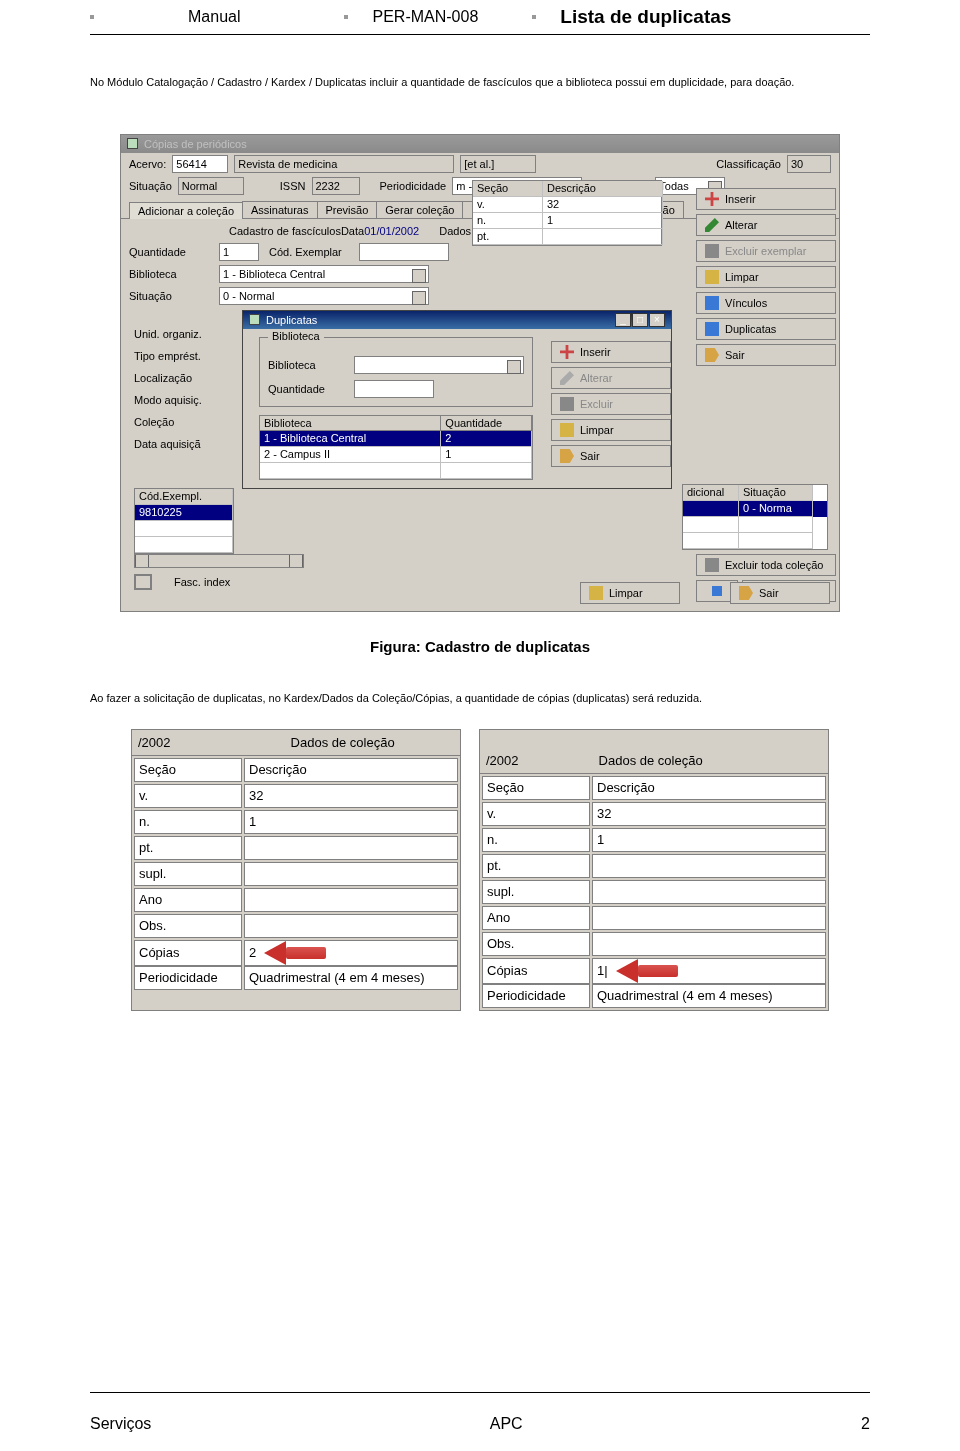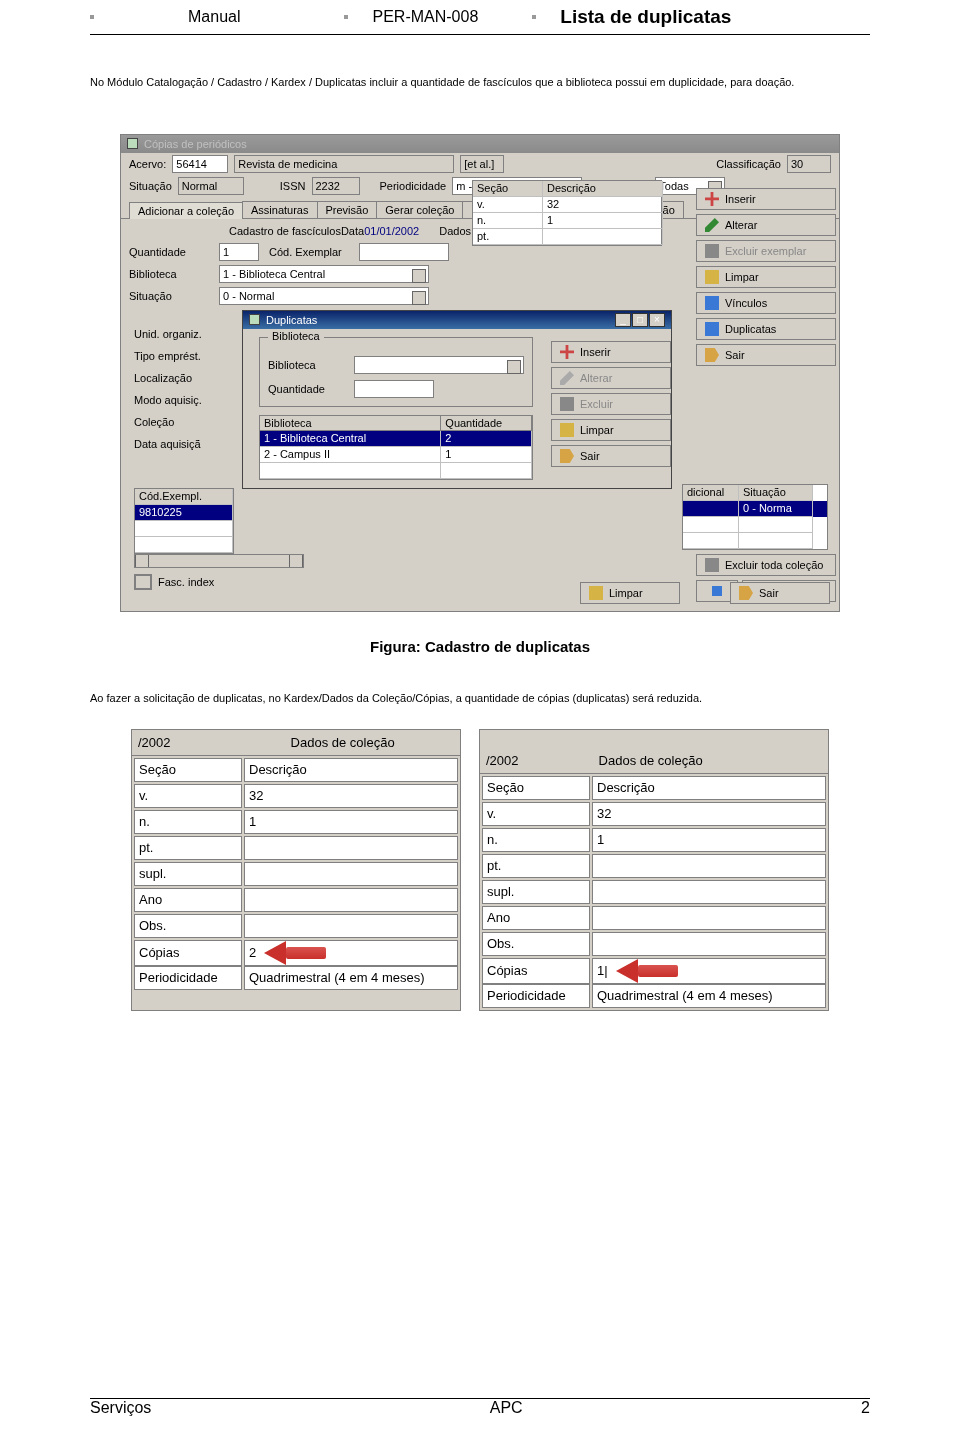--- a/index.html
+++ b/index.html
@@ -171,33 +171,33 @@
   .arrow-head::after{ content:""; }
   .arrow-body {
     width:40px; height:12px;
     background:linear-gradient(#d9534f,#c9302c);
     border-radius:2px;
   }
   .phdr-col { font-size:13px; }
   .ftable { margin:1px; }
   
   .page-footer {
-    position:absolute; bottom:34px; left:90px; right:90px;
+    position:absolute; bottom:18px; left:90px; right:90px;
     border-top:1px solid #000;
     display:flex; justify-content:space-between;
-    font-size:16px; padding-top:0;
+    font-size:16px; padding-top:22px;
   }
   
   .s1wrap { position:relative; height:520px; }
   .app-window { position:absolute; left:30px; top:0; }
   .leftlabels { position:absolute; left:44px; top:226px; display:flex; flex-direction:column; gap:10px; font-size:11px; }
   .rightbtns  { position:absolute; right:34px; top:86px; width:140px; display:flex; flex-direction:column; gap:4px; }
   .rightbtns2 { position:absolute; right:34px; top:452px; width:140px; display:flex; flex-direction:column; gap:4px; }
   .lefttblwrap{ position:absolute; left:44px; top:386px; }
-  .fascindex  { position:absolute; left:44px; top:472px; display:flex; align-items:center; gap:6px; font-size:11px;}
+  .fascindex  { position:absolute; left:44px; top:472px; display:flex; align-items:center; gap:22px; font-size:11px;}
   .fascindex .chk { width:18px; height:16px; background:#d4d0c8; border:2px solid #808080; }
   .innerdlg   { position:absolute; left:152px; top:208px; z-index:5;}
   .scolwrap   { position:absolute; left:382px; top:78px; }
   .scolwrap .table .r { display:grid; grid-template-columns:70px 120px; }
   .sittbl  { position:absolute; right:42px; top:382px; width:146px;}
   .sittbl .table .r { display:grid; grid-template-columns:56px 74px; }
   .botlimpar { position:absolute; right:190px; bottom:18px; }
   .botsair   { position:absolute; right:40px;  bottom:18px; }
 </style>
 </head>
@@ -221,21 +221,21 @@
     <div class="app-window">
       <div class="titlebar">
         <span class="titlebar-icon"></span>
         <span>Cópias de periódicos</span>
       </div>
 
       <div class="winrow">
         <span class="lbl">Acervo:</span>
         <span class="input" style="width:56px">56414</span>
         <span class="input ro" style="width:220px">Revista de medicina</span>
-        <span class="input ro" style="width:44px">[et al.]</span>
+        <span class="input ro" style="width:76px">[et al.]</span>
         <span class="lbl" style="margin-left:auto">Classificação</span>
         <span class="input ro" style="width:44px">30</span>
       </div>
 
       <div class="winrow">
         <span class="lbl">Situação</span>
         <span class="input ro" style="width:66px">Normal</span>
         <span class="lbl" style="margin-left:30px">ISSN</span>
         <span class="input ro" style="width:48px">2232</span>
         <span class="lbl" style="margin-left:14px">Periodicidade</span>

